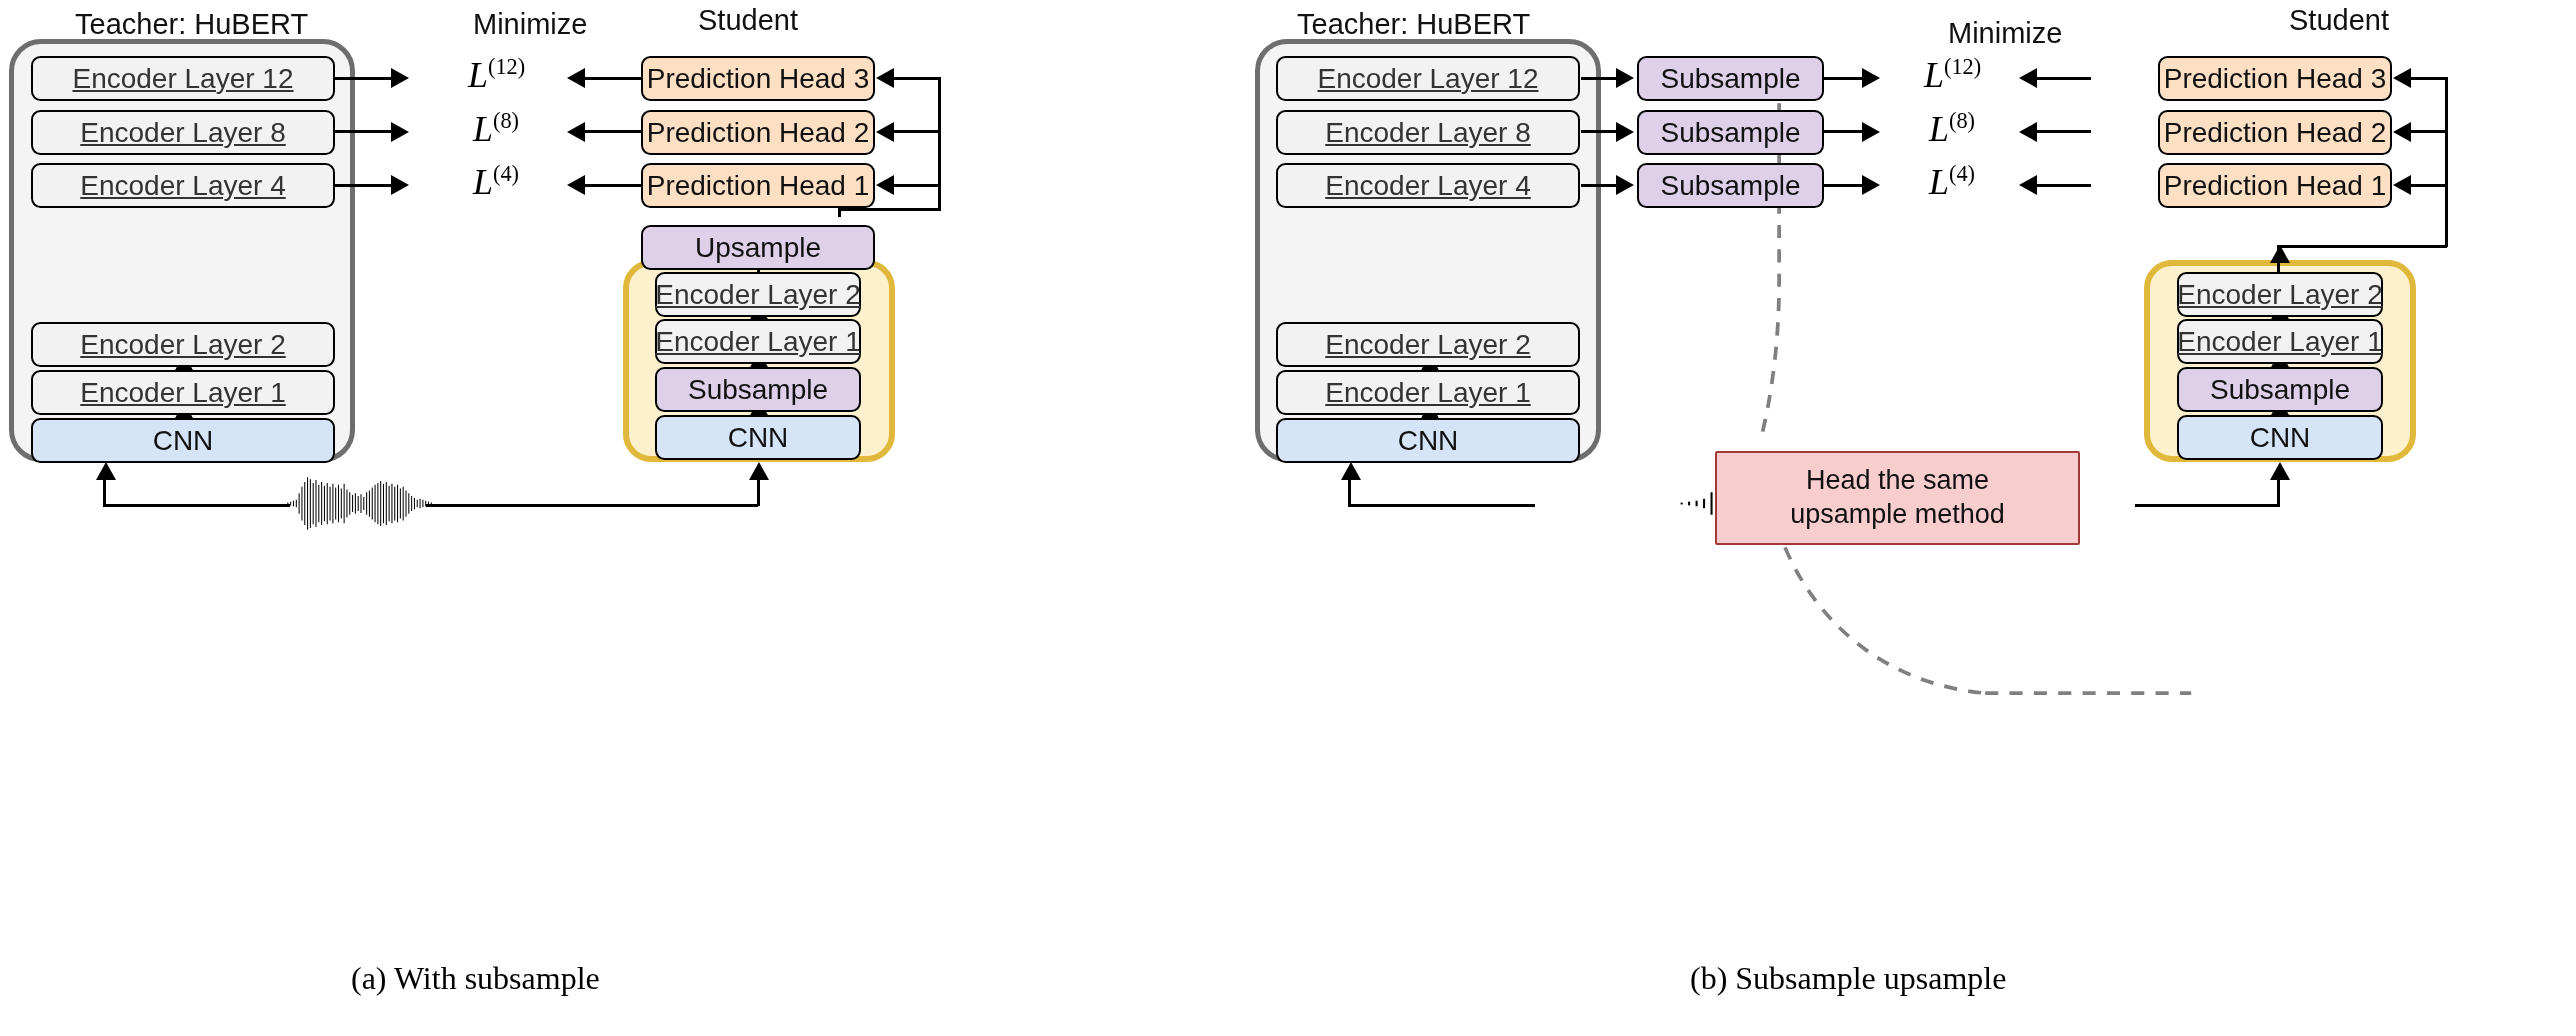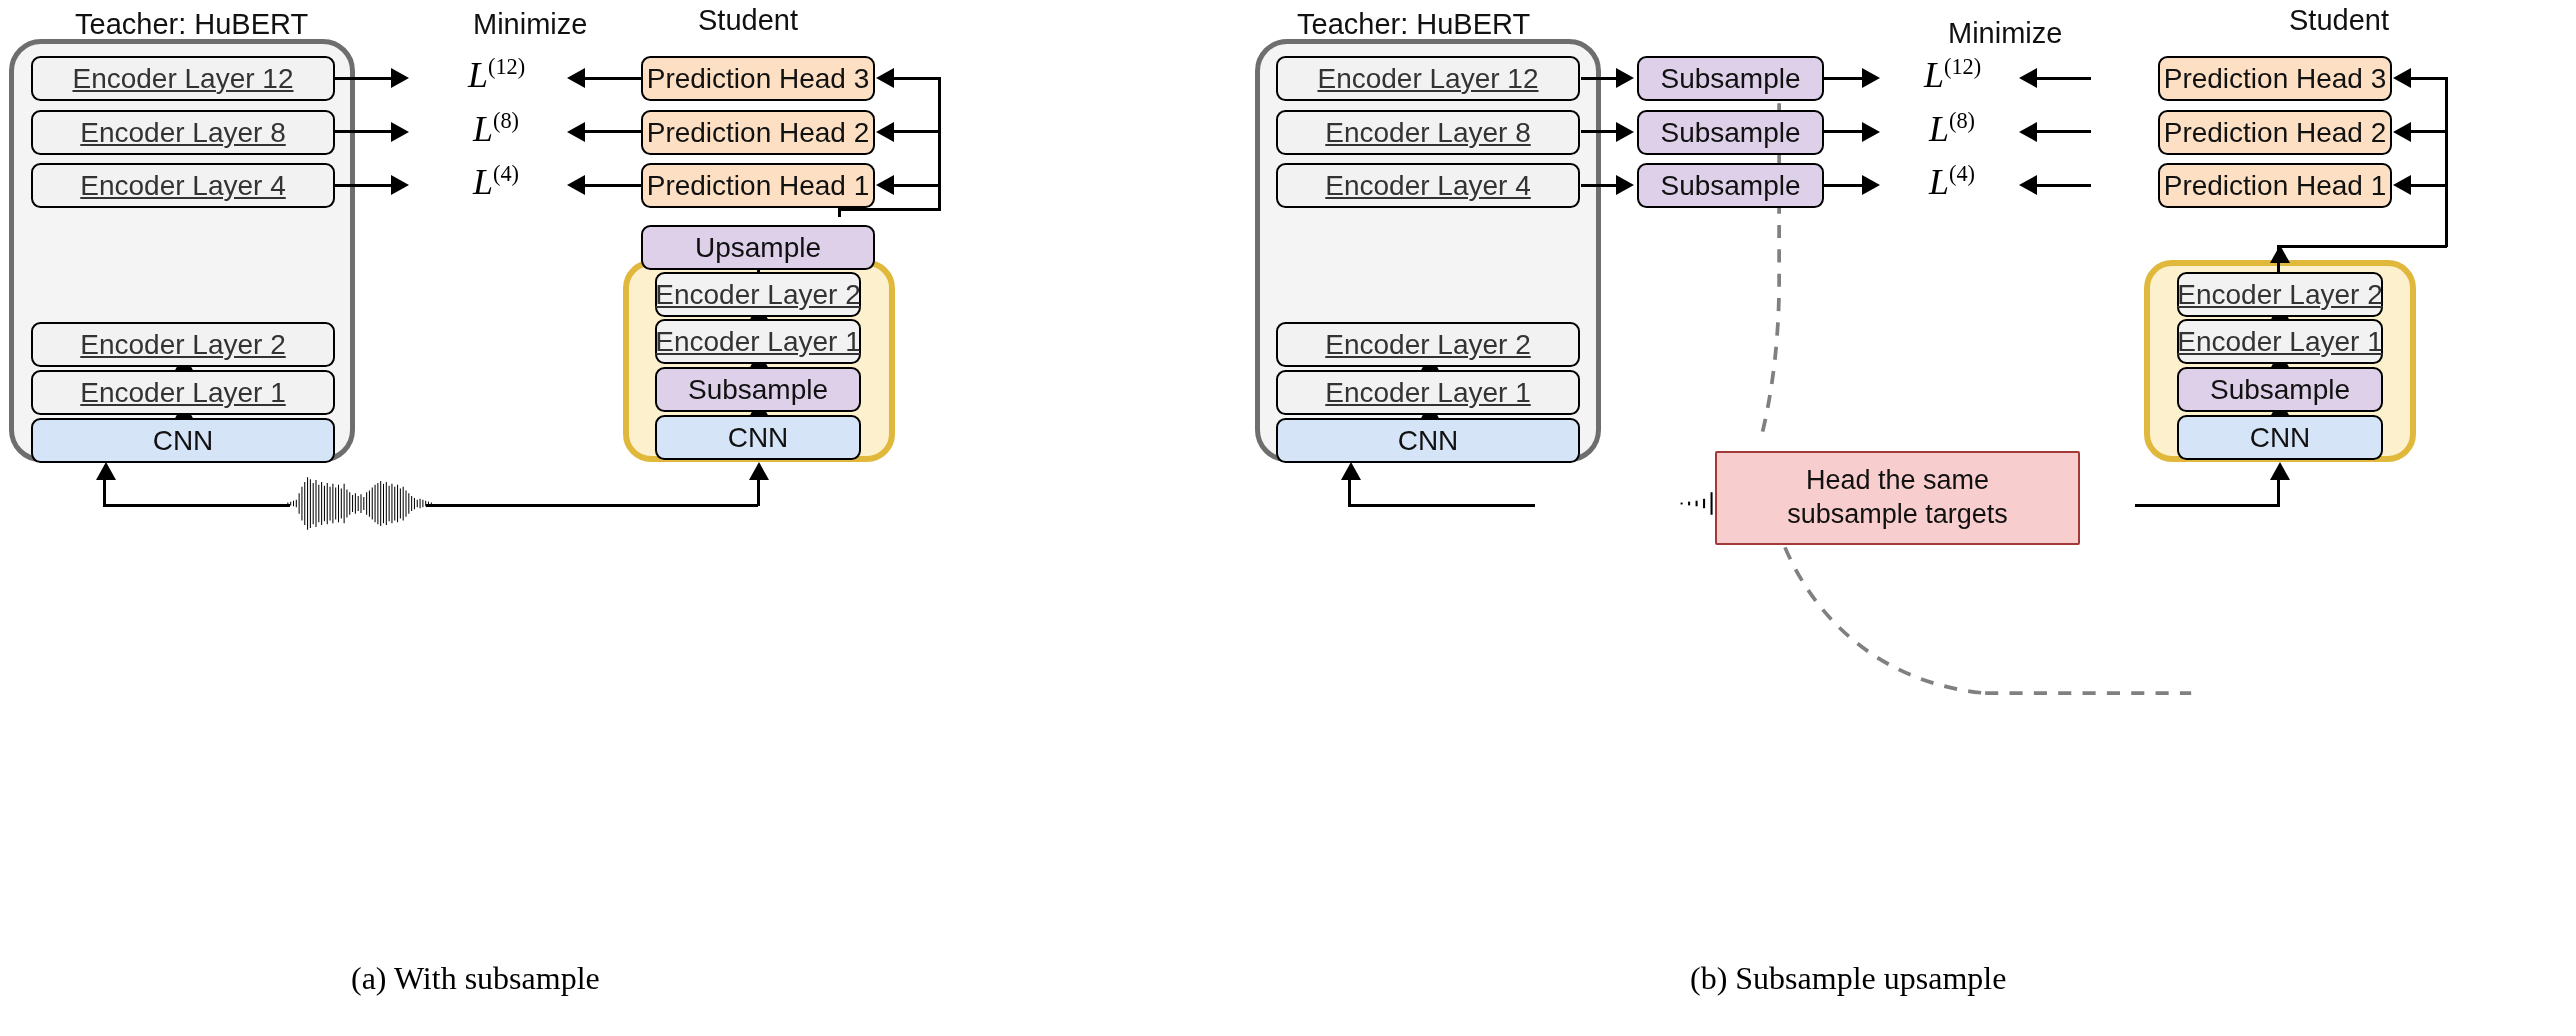--- a/index.html
+++ b/index.html
@@ -289,21 +289,21 @@
     <div class="vline" style="left:2445px;top:77px;height:170px;"></div>
     <div class="hline" style="left:2411px;top:77px;width:37px;"></div>
     <div class="arrow-l" style="left:2393px;top:68px;"></div>
     <div class="hline" style="left:2411px;top:130px;width:37px;"></div>
     <div class="arrow-l" style="left:2393px;top:122px;"></div>
     <div class="hline" style="left:2411px;top:184px;width:37px;"></div>
     <div class="arrow-l" style="left:2393px;top:175px;"></div>
 
     <div class="note-box" style="left:1715px;top:451px;width:365px;height:94px;">
       <div>Head the same</div>
-      <div>subsample targets</div>
+      <div>upsample method</div>
     </div>
 
     <div class="student-box" style="left:2144px;top:260px;width:272px;height:202px;"></div>
 
     <div class="node n-gray" style="left:2177px;top:272px;width:206px;height:45px;">Encoder Layer 2</div>
     <div class="node n-gray" style="left:2177px;top:319px;width:206px;height:45px;">Encoder Layer 1</div>
     <div class="node n-purple" style="left:2177px;top:367px;width:206px;height:45px;">Subsample</div>
     <div class="node n-blue" style="left:2177px;top:415px;width:206px;height:45px;">CNN</div>
 
     <div class="vline" style="left:2277px;top:260px;height:17px;"></div>

